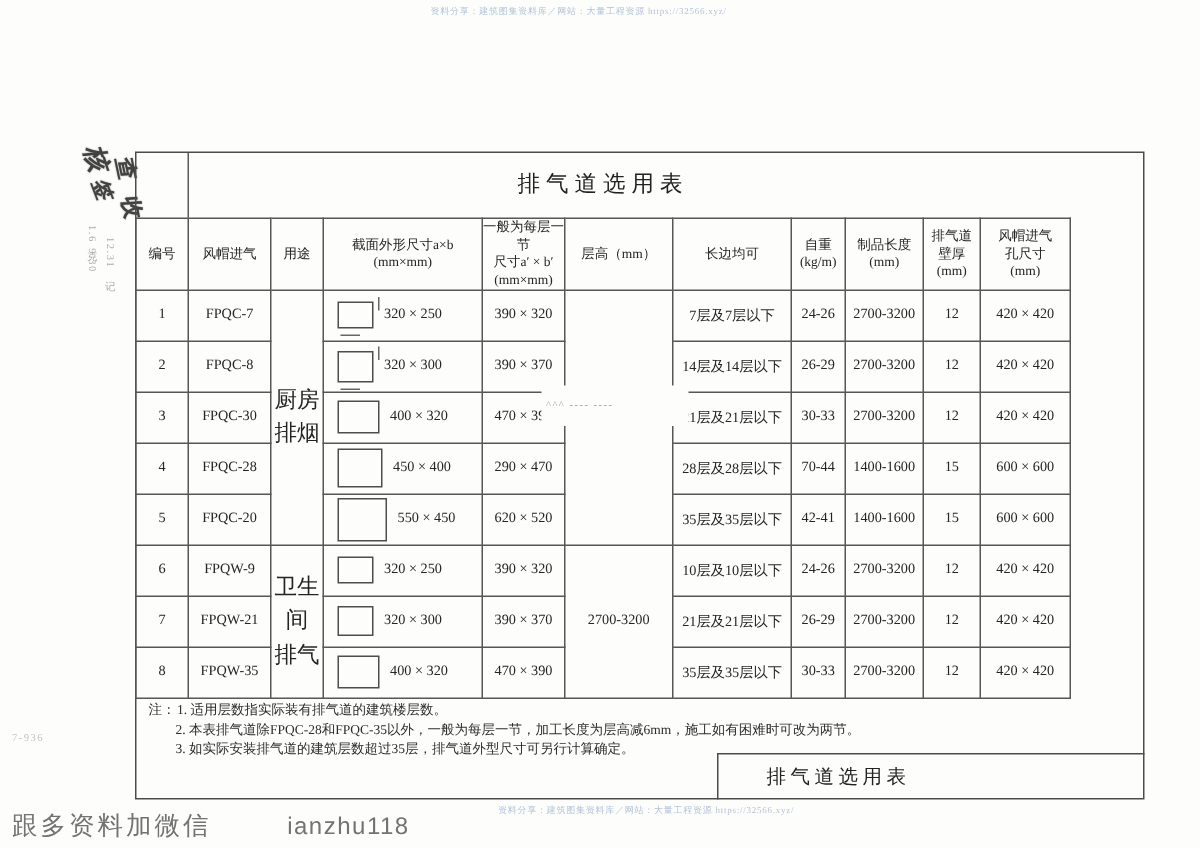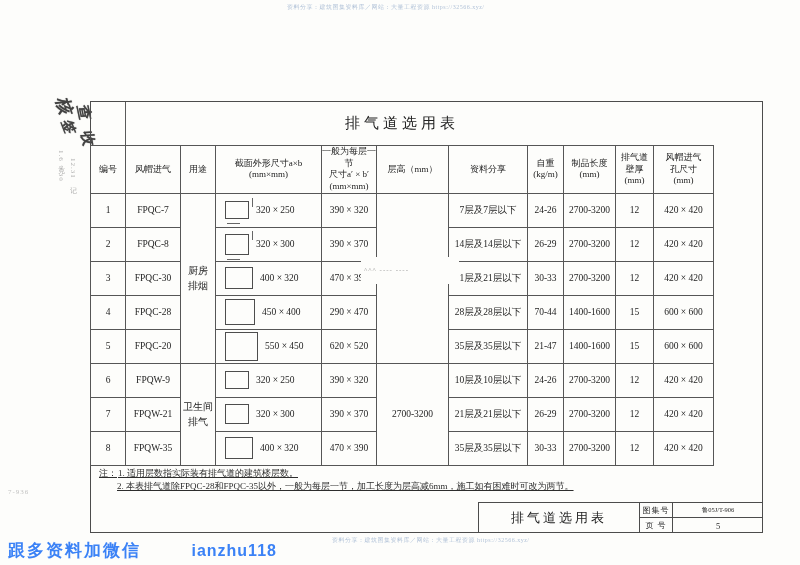--- a/index.html
+++ b/index.html
@@ -37,52 +37,52 @@
   table.sel{position:absolute;left:-1px;top:43px;border-collapse:collapse;table-layout:fixed;
             width:623px;}
   table.sel th,table.sel td{border:1px solid #565656;text-align:center;vertical-align:middle;
             padding:0;font-weight:normal;color:#242424;overflow:hidden;}
   tr.hrow{height:46px;}
   tr.drow{height:34px;}
   th{font-size:9px;}
   .hl{display:block;line-height:1.3;}
   .hl:empty{display:none;}
   td{font-size:9.5px;}
-  td.usg{font-size:10px;line-height:1.5;margin-left:27px;}
+  td.usg{font-size:15px;line-height:1.5;margin-left:27px;}
   td.usg .ug{display:block;}
   td.fh{font-size:9.5px;}
   .sec{display:flex;align-items:center;gap:7px;padding-left:9px;}
   .box{display:inline-block;border:1px solid #4d4d4d;background:#fdfdfb;position:relative;flex:0 0 auto;}
   .box.ticks::after{content:"";position:absolute;right:-5px;top:-4px;height:9px;width:0;border-left:1px solid #666;}
   .box.ticks::before{content:"";position:absolute;left:1px;bottom:-6px;width:13px;height:0;border-top:1px solid #666;}
 
   
   .patch{position:absolute;left:270px;top:155px;width:98px;height:27px;background:#fdfdfb;z-index:4;}
   .patch span{display:block;margin:9px 0 0 3px;font-size:7px;color:#9b9b9b;letter-spacing:1px;white-space:nowrap;}
 
   
-  .notes{position:absolute;left:8px;top:365px;width:640px;font-size:9px;color:#2d2d2d;text-decoration:underline;}
+  .notes{position:absolute;left:8px;top:365px;width:640px;font-size:9px;color:#2d2d2d;}
   .nline{line-height:13.2px;white-space:nowrap;}
   .nline.ind{padding-left:18px;}
   .npfx{margin-right:1px;}
 
   
   .tblock{position:absolute;left:387px;top:400px;right:-1px;bottom:-1px;
           border-top:1px solid #4c4c4c;border-left:1px solid #4c4c4c;display:flex;}
   .tb-title{width:160px;text-align:center;line-height:30px;font-size:13px;letter-spacing:3px;color:#222;}
   .tb-grid{flex:1;display:grid;grid-template-columns:33px 1fr;grid-template-rows:15px 15px;}
   .tb-cell{border-left:1px solid #4c4c4c;display:flex;align-items:center;justify-content:center;color:#2b2b2b;}
   .tb-cell.rb{border-bottom:1px solid #4c4c4c;}
   .tb-lbl{font-size:8px;letter-spacing:1px;}
   .tb-val-a{font-size:6.5px;letter-spacing:0;}
   .tb-val-p{font-size:8.5px;}
 
   
   .footer-red{position:absolute;left:8px;top:539px;font-family:"Liberation Sans",sans-serif;
-              color:#3b82f6;font-weight:bold;}
+              color:#737373;font-weight:normal;}
   .f1{font-size:17px;letter-spacing:2px;}
   .f2{margin-left:46px;font-size:16px;letter-spacing:1px;}
 </style>
 </head>
 <body>
 
 <div>
 
   <div class="wm wm-top">资料分享：建筑图集资料库／网站：大量工程资源 https://32566.xyz/</div>
 
@@ -129,21 +129,21 @@
             </th>
         <th>
               <span class="hl">一般为每层一节</span>
               <span class="hl">尺寸a′ × b′</span>
               <span class="hl">(mm×mm)</span>
             </th>
         <th>
               <span class="hl">层高（mm）</span>
             </th>
         <th>
-              <span class="hl">资料分享</span>
+              <span class="hl">长边均可</span>
             </th>
         <th>
               <span class="hl">自重</span>
               <span class="hl">(kg/m)</span>
             </th>
         <th>
               <span class="hl">制品长度</span>
               <span class="hl">(mm)</span>
             </th>
         <th>
@@ -231,21 +231,21 @@
         <td>5</td>
         <td>FPQC-20</td>
         <td>
               <div class="sec">
                 <span class="box" style="width:31px;height:27px"></span>
                 <span>550 × 450</span>
               </div>
             </td>
         <td>620 × 520</td>
         <td>35层及35层以下</td>
-        <td>21-47</td>
+        <td>42-41</td>
         <td>1400-1600</td>
         <td>15</td>
         <td>600 × 600</td>
       </tr>
       <tr class="drow">
         <td>6</td>
         <td>FPQW-9</td>
         <td rowspan="3" class="usg">
               <span class="ug">卫生间</span>
               <span class="ug">排气</span>
@@ -299,30 +299,25 @@
     </tbody>
       </table>
 
     <div class="patch">
       <span>^^^  ----  ----</span>
     </div>
 
     <div class="notes">
       <div class="nline"><span class="npfx">注：</span><span>1. 适用层数指实际装有排气道的建筑楼层数。</span></div>
       <div class="nline ind">2. 本表排气道除FPQC-28和FPQC-35以外，一般为每层一节，加工长度为层高减6mm，施工如有困难时可改为两节。</div>
+      <div class="nline ind">3. 如实际安装排气道的建筑层数超过35层，排气道外型尺寸可另行计算确定。</div>
     </div>
 
     <div class="tblock">
       <div class="tb-title">排气道选用表</div>
-      <div class="tb-grid">
-        <div class="tb-cell rb tb-lbl">图集号</div>
-        <div class="tb-cell rb tb-val-a">鲁05J/T-906</div>
-        <div class="tb-cell tb-lbl">页  号</div>
-        <div class="tb-cell tb-val-p">5</div>
-      </div>
     </div>
   </div>
 
   <div class="wm wm-bottom">资料分享：建筑图集资料库／网站：大量工程资源 https://32566.xyz/</div>
 
   <div class="footer-red">
     <span class="f1">跟多资料加微信</span>
     <span class="f2">ianzhu118</span>
   </div>
 

